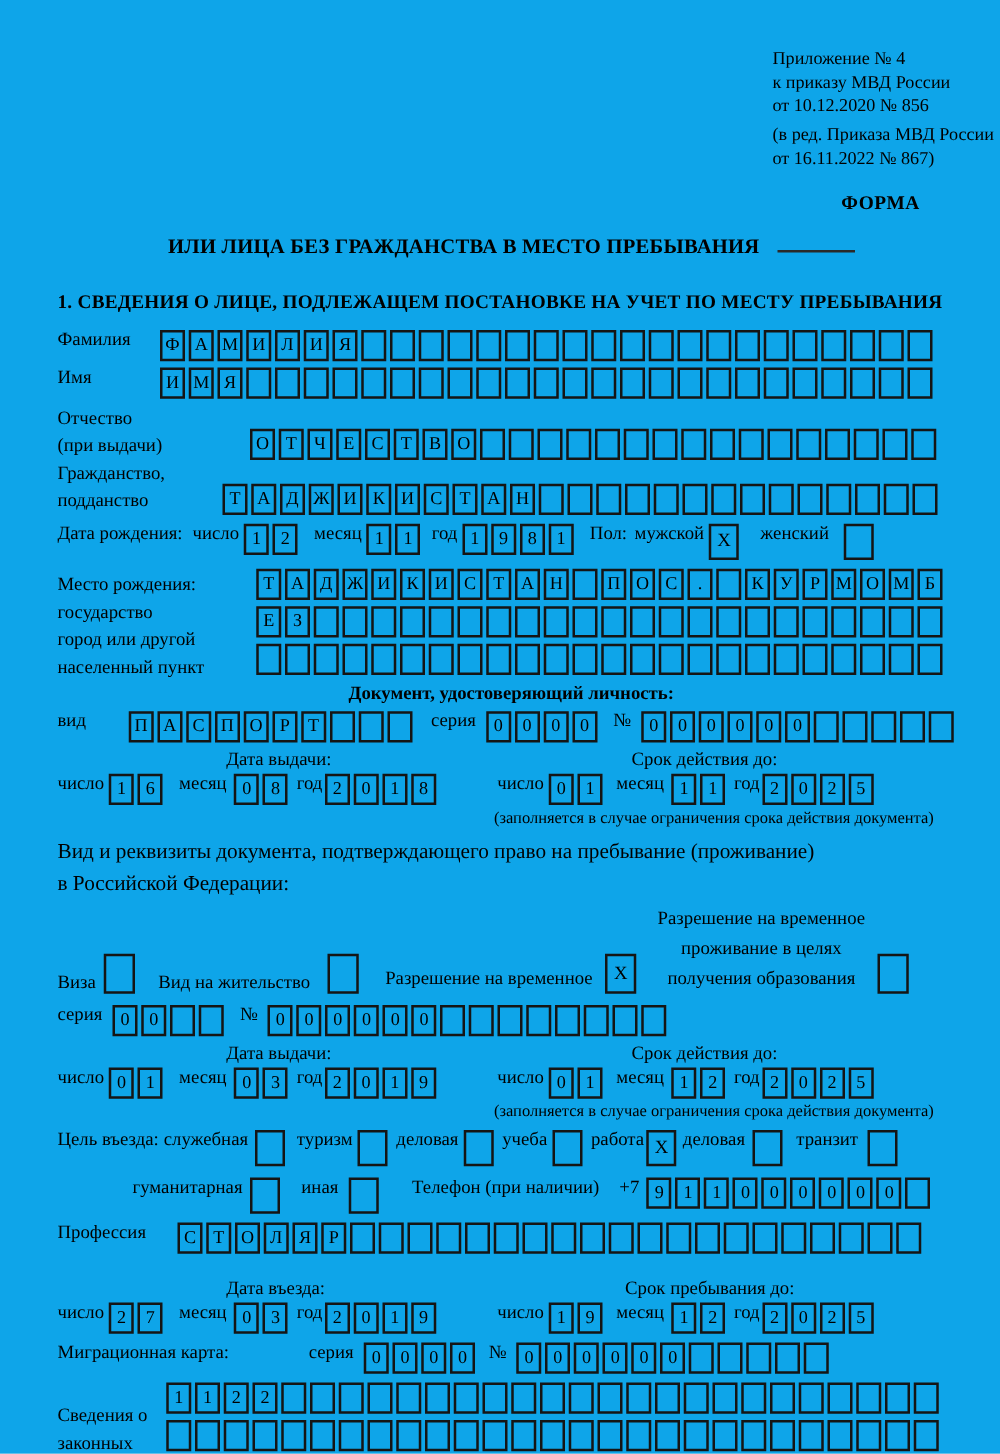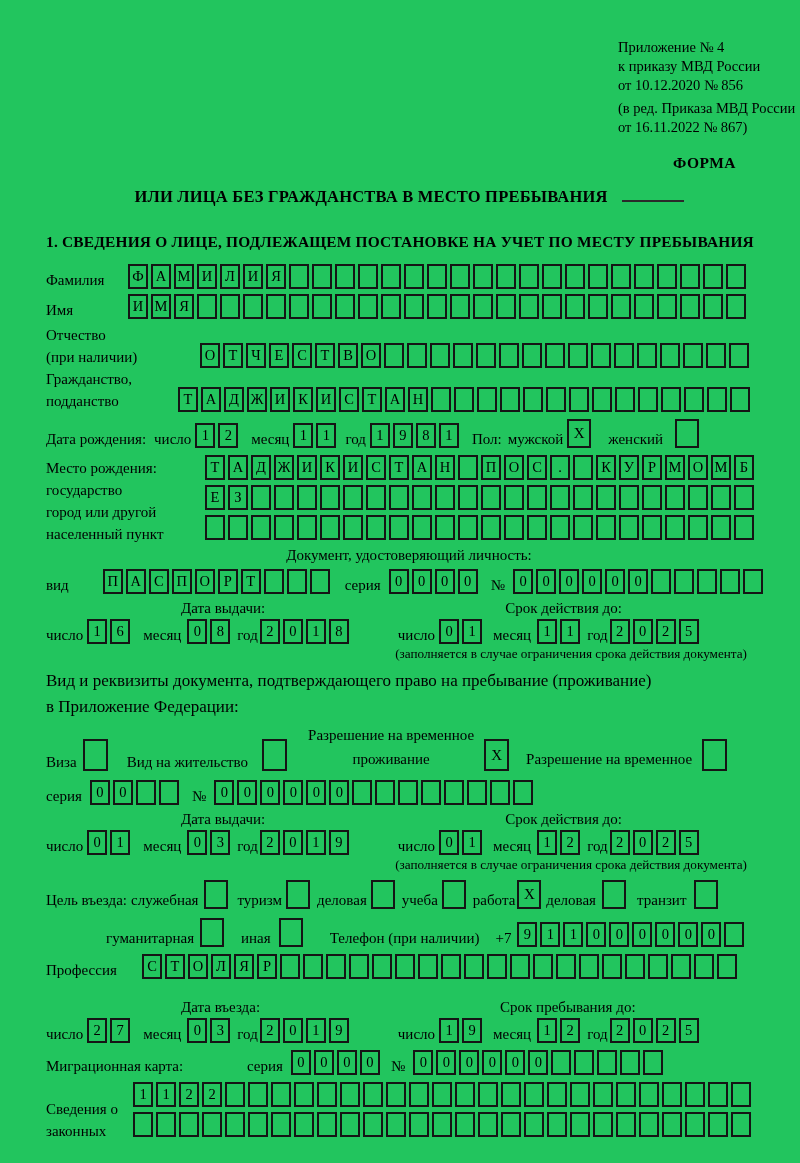--- a/index.html
+++ b/index.html
@@ -1,27 +1,27 @@
 <!DOCTYPE html>
 <html><head>
 <meta charset="utf-8">
 <style>
   html,body{margin:0;padding:0;background:#e8e8e8;}
   .page{
-    width:800px;height:1163px;box-sizing:border-box;background:#22c55e;color:#000;
+    width:800px;height:1163px;box-sizing:border-box;background:#0ea5e9;color:#000;
     font-family:"Liberation Serif","DejaVu Serif",serif;
     padding:38px 28px 0 46px;position:relative;overflow:hidden;margin:0 auto;
   }
   .meta{margin-left:572px;font-size:14.5px;line-height:19px;white-space:nowrap;}
   .meta2{margin-top:4px;}
   .forma{text-align:right;padding-right:36px;font-weight:bold;font-size:15.5px;margin-top:17px;letter-spacing:.5px;}
   .title{text-align:center;font-weight:bold;font-size:16.5px;line-height:25px;margin-top:12px;letter-spacing:.2px;}
   .uline{display:inline-block;width:62px;border-bottom:2.5px solid #2a2a2a;margin-left:14px;height:13px;}
   .sec{font-weight:bold;font-size:15.4px;margin-top:24px;margin-bottom:13px;letter-spacing:.2px;white-space:nowrap;}
-  .row{display:flex;align-items:flex-end;margin-bottom:5px;white-space:nowrap;}
+  .row{display:flex;align-items:flex-start;margin-bottom:5px;white-space:nowrap;}
   .rowtop{display:flex;align-items:flex-end;white-space:nowrap;}
   .lbl{font-size:15px;flex:none;}
   .cells{display:flex;flex:none;}
   .cell{
     flex:none;width:16px;height:21px;border:2px solid #151515;margin-right:3px;
     text-align:center;font-size:14.5px;line-height:21px;font-family:"Liberation Serif",serif;
   }
   .cb .cell{width:20px;height:25px;line-height:25px;font-size:15px;}
   .cbL .cell{width:21px;height:28px;line-height:28px;font-size:15px;}
   .lblcol div{line-height:22px;font-size:15px;}
@@ -31,21 +31,21 @@
   .wpob{width:159px;flex:none;}
   .wprof{width:96px;flex:none;}
   .wmc{width:161px;flex:none;}
   .wrep{width:87px;flex:none;}
   .m2{margin-left:2px}.m4{margin-left:4px}.m6{margin-left:6px}.m8{margin-left:8px}
   .m10{margin-left:10px}.m12{margin-left:12px}.m14{margin-left:14px}.m16{margin-left:16px}
   .m18{margin-left:18px}.m24{margin-left:24px}.m34{margin-left:34px}.m40{margin-left:40px}
   .m46{margin-left:46px}.m60{margin-left:60px}
   .m135{margin-left:135px}.m240{margin-left:240px}
   .boxrows .cells{margin-bottom:5px;}
-  .dochead{text-align:center;font-weight:normal;font-size:15px;margin:2px 0 5px 0;}
+  .dochead{text-align:center;font-weight:bold;font-size:15px;margin:2px 0 5px 0;}
   .hdrrow{display:flex;font-size:15px;margin-bottom:2px;white-space:nowrap;}
   .foot-r{text-align:right;font-size:13.2px;margin:2px 25px 7px 0;}
   .intro{font-size:17px;line-height:23px;margin-top:3px;}
   .opt{text-align:center;font-size:15px;line-height:24px;flex:none;}
   .optrow{margin-top:5px;margin-bottom:9px;}
 </style>
 </head>
 <body>
 
 <div class="page">
@@ -132,21 +132,21 @@
         <span class="cell">&nbsp;</span>
         <span class="cell">&nbsp;</span>
         <span class="cell">&nbsp;</span>
         <span class="cell">&nbsp;</span>
       </span>
   </div>
 
   <div class="rowtop">
     <span class="lblcol wpat">
       <div>Отчество</div>
-      <div>(при наличии)</div>
+      <div>(при выдачи)</div>
     </span>
     <span class="cells">
         <span class="cell">О</span>
         <span class="cell">Т</span>
         <span class="cell">Ч</span>
         <span class="cell">Е</span>
         <span class="cell">С</span>
         <span class="cell">Т</span>
         <span class="cell">В</span>
         <span class="cell">О</span>
@@ -397,40 +397,41 @@
     <span class="cells m2">
         <span class="cell">2</span>
         <span class="cell">0</span>
         <span class="cell">2</span>
         <span class="cell">5</span>
       </span>
   </div>
   <div class="foot-r">(заполняется в случае ограничения срока действия документа)</div>
 
   <div class="intro">Вид и реквизиты документа, подтверждающего право на пребывание (проживание)</div>
-  <div class="intro">в Приложение Федерации:</div>
+  <div class="intro">в Российской Федерации:</div>
 
   <div class="rowtop optrow">
     <span class="lbl">Виза</span>
     <span class="cells cbL m6">
         <span class="cell">&nbsp;</span>
       </span>
     <span class="lbl m16">Вид на жительство</span>
     <span class="cells cbL m14">
         <span class="cell">&nbsp;</span>
       </span>
     <span class="opt m18">
       <div>Разрешение на временное</div>
-      <div>проживание</div>
     </span>
     <span class="cells cbL m10">
         <span class="cell">X</span>
       </span>
     <span class="opt m14">
       <div>Разрешение на временное</div>
+      <div>проживание в целях</div>
+      <div>получения образования</div>
     </span>
     <span class="cells cbL m10">
         <span class="cell">&nbsp;</span>
       </span>
   </div>
 
   <div class="row" style="margin-bottom:6px;">
     <span class="lbl">серия</span>
     <span class="cells m8">
         <span class="cell">0</span>

